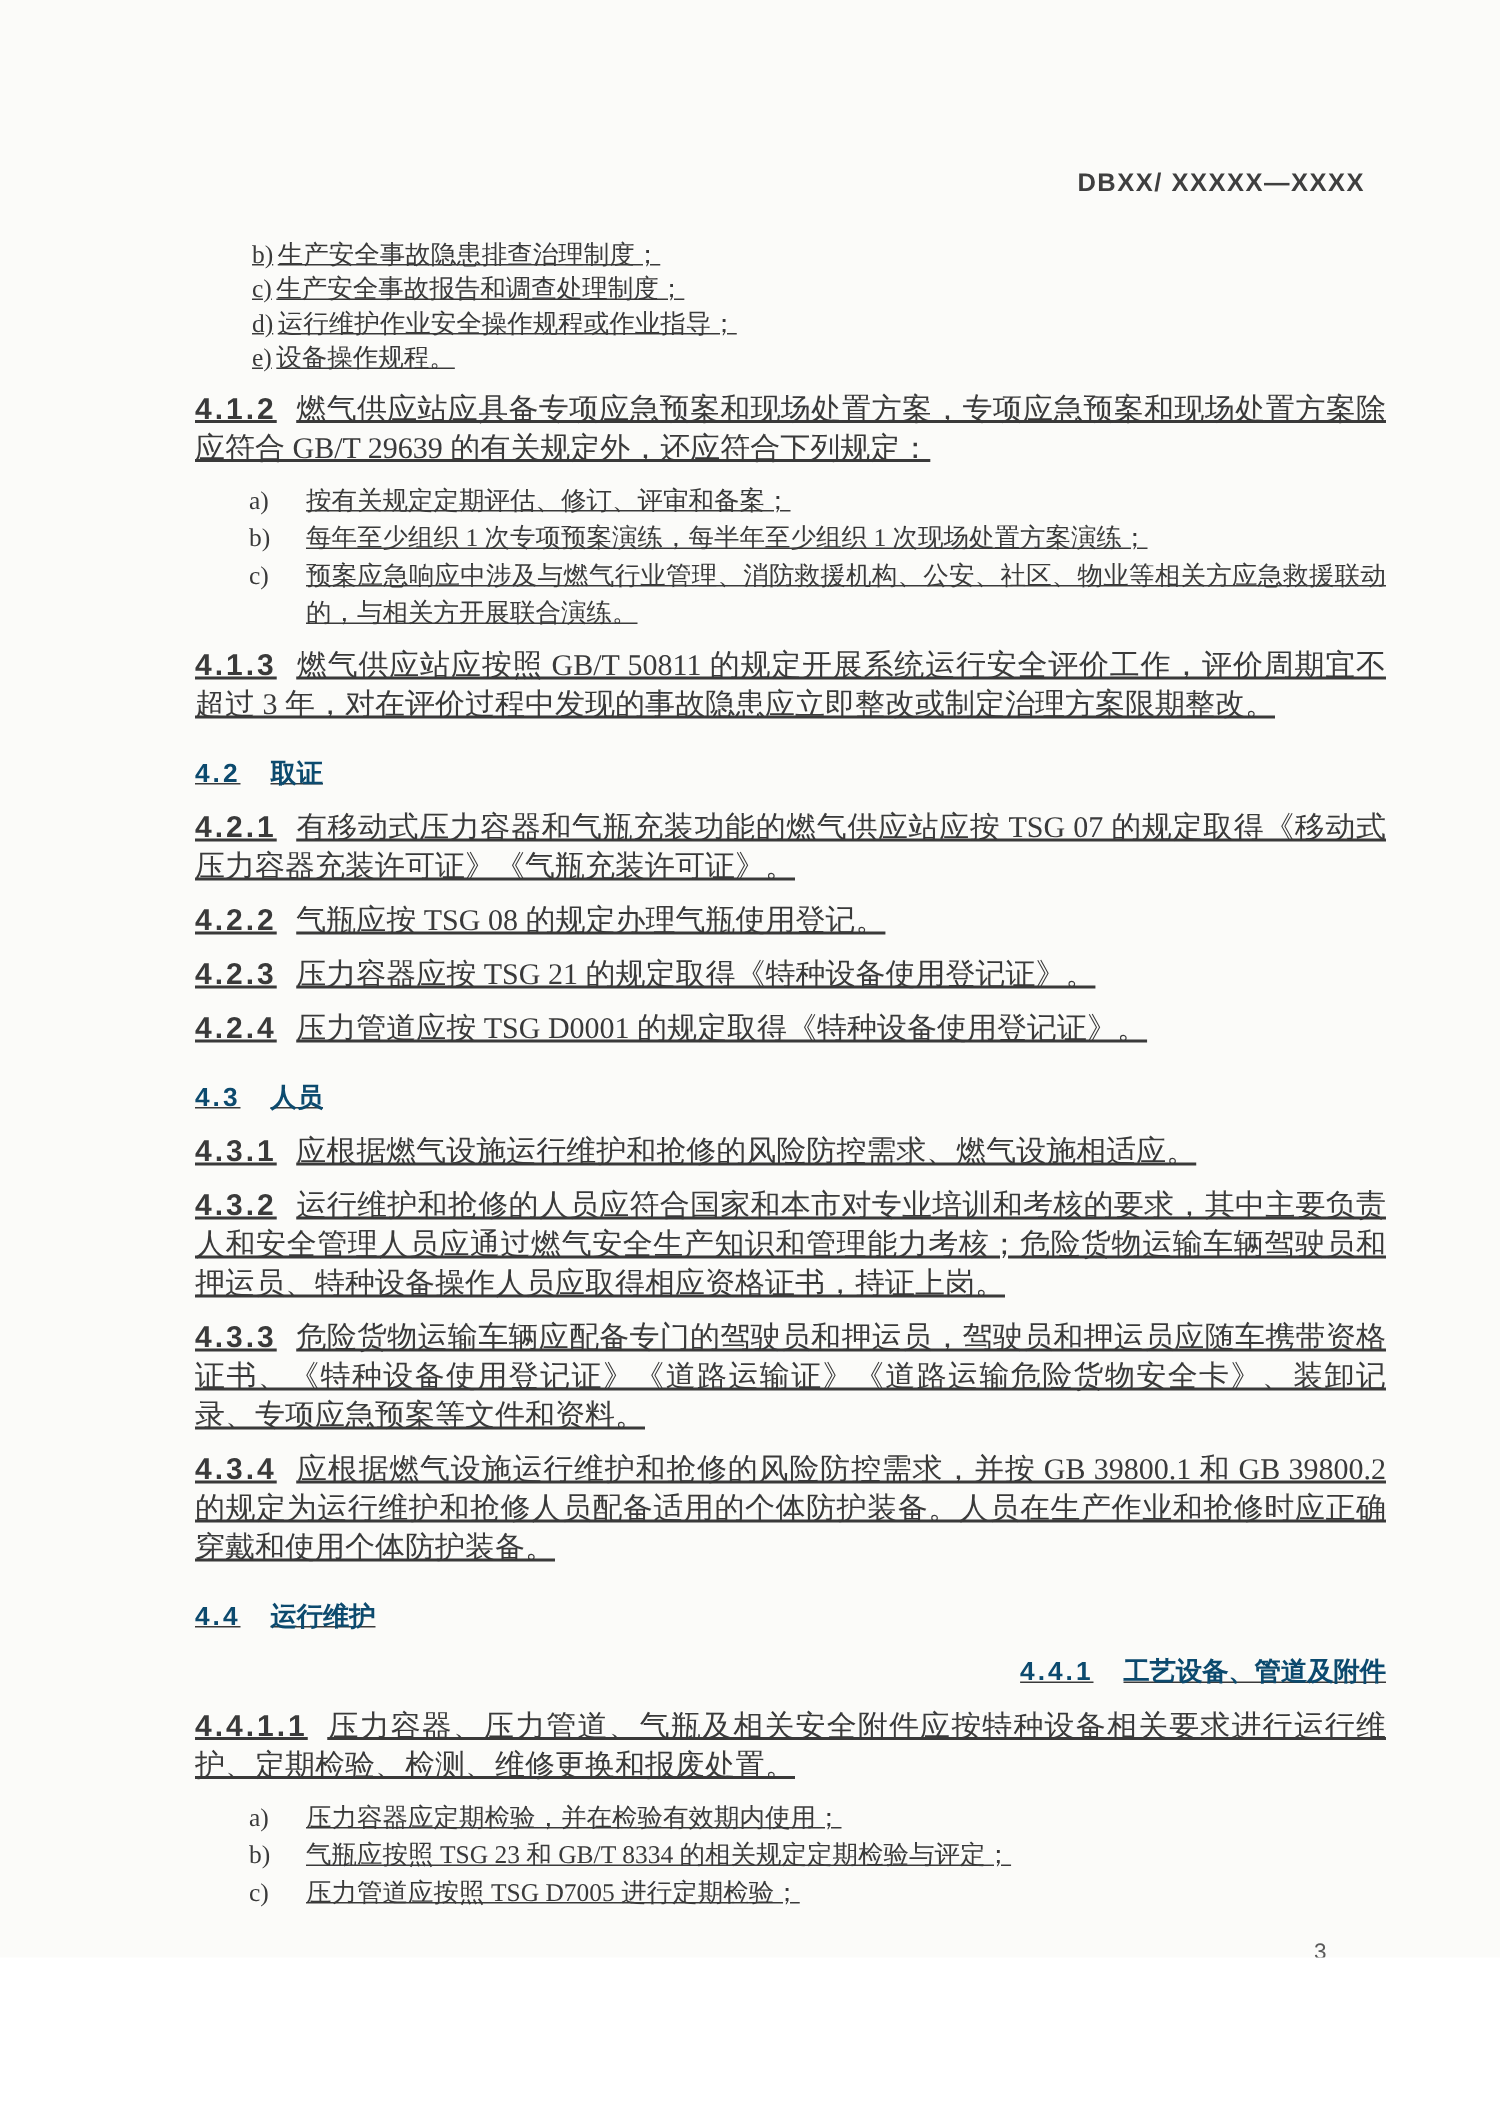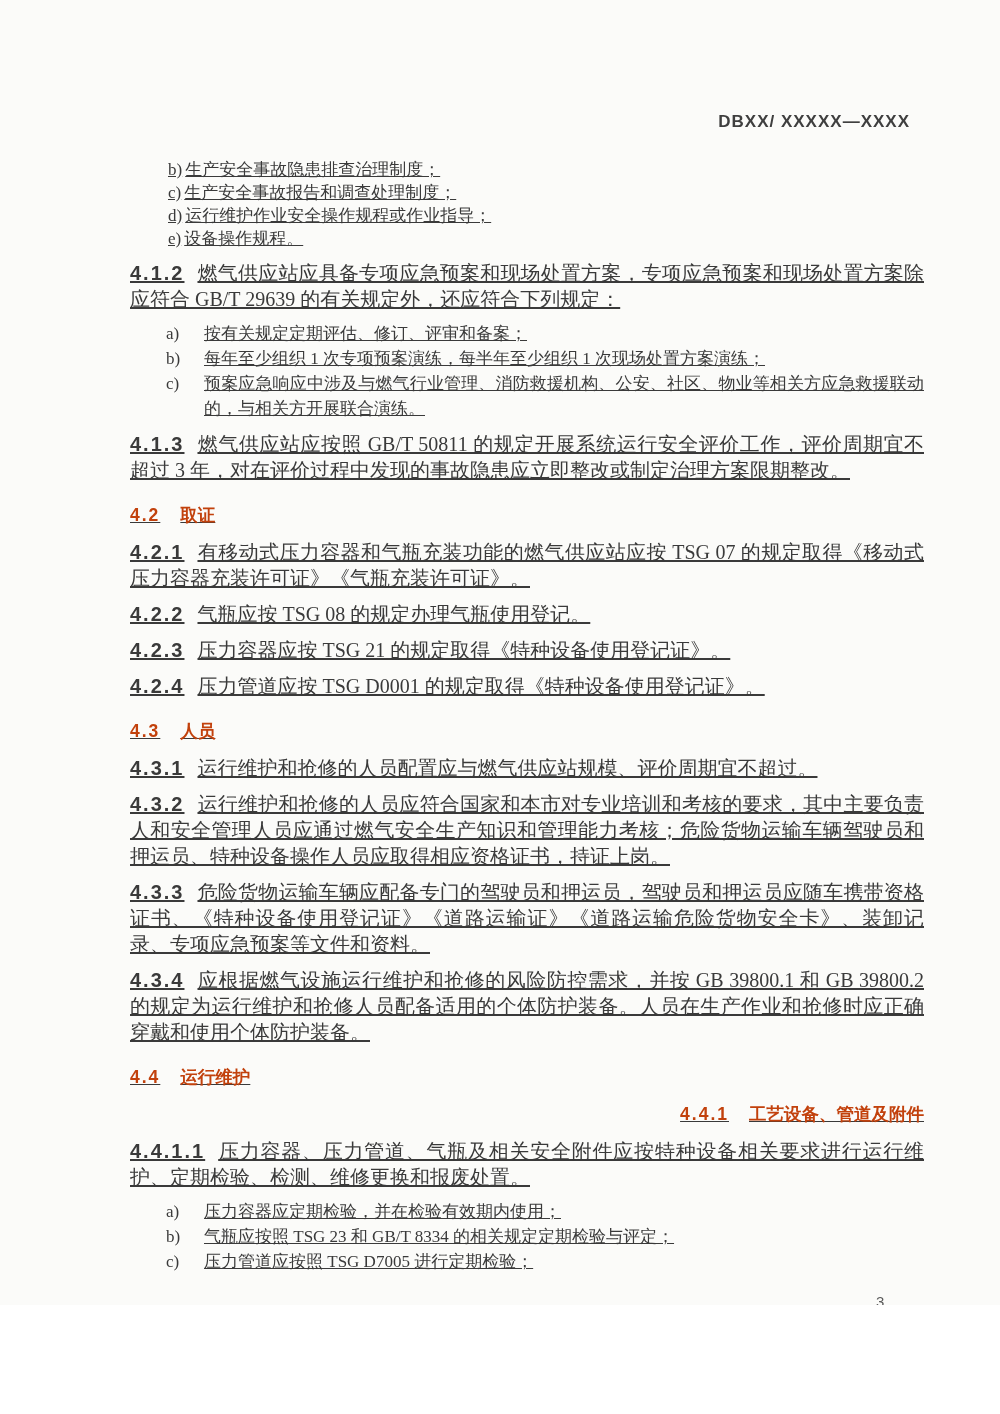--- a/index.html
+++ b/index.html
@@ -56,21 +56,21 @@
     margin-right:13px;
     white-space:nowrap;
   }
   
   .heading {
     margin-top:20px;
     font-family:"Liberation Sans","DejaVu Sans",sans-serif;
     font-weight:700;
     font-size:17.5px;
     line-height:24px;
-    color:#c2410c;
+    color:#0c4a6e;
   }
   .heading .num { letter-spacing:2px; margin-right:20px; }
   .heading + .heading { margin-top:13px;text-align:right; }
   .heading + .clause { margin-top:12px; }
   .content > :first-child { margin-top:0; }
   .page-number {
     position:absolute;
     left:876px;
     top:1293px;
     font-family:"Liberation Sans","DejaVu Sans",sans-serif;
@@ -97,21 +97,21 @@
         <div class="li"><span class="marker">b)</span><span class="li-text">每年至少组织 1 次专项预案演练，每半年至少组织 1 次现场处置方案演练；</span></div>
         <div class="li"><span class="marker">c)</span><span class="li-text">预案应急响应中涉及与燃气行业管理、消防救援机构、公安、社区、物业等相关方应急救援联动的，与相关方开展联合演练。</span></div>
       </div>
       <p class="clause"><span class="num">4.1.3</span><span class="txt">燃气供应站应按照 GB/T 50811 的规定开展系统运行安全评价工作，评价周期宜不超过 3 年，对在评价过程中发现的事故隐患应立即整改或制定治理方案限期整改。</span></p>
       <div class="heading"><span class="num">4.2</span><span class="title">取证</span></div>
       <p class="clause"><span class="num">4.2.1</span><span class="txt">有移动式压力容器和气瓶充装功能的燃气供应站应按 TSG 07 的规定取得《移动式压力容器充装许可证》《气瓶充装许可证》。</span></p>
       <p class="clause"><span class="num">4.2.2</span><span class="txt">气瓶应按 TSG 08 的规定办理气瓶使用登记。</span></p>
       <p class="clause"><span class="num">4.2.3</span><span class="txt">压力容器应按 TSG 21 的规定取得《特种设备使用登记证》。</span></p>
       <p class="clause"><span class="num">4.2.4</span><span class="txt">压力管道应按 TSG D0001 的规定取得《特种设备使用登记证》。</span></p>
       <div class="heading"><span class="num">4.3</span><span class="title">人员</span></div>
-      <p class="clause"><span class="num">4.3.1</span><span class="txt">运行维护和抢修的人员配置应与燃气供应站规模、评价周期宜不超过。</span></p>
+      <p class="clause"><span class="num">4.3.1</span><span class="txt">应根据燃气设施运行维护和抢修的风险防控需求、燃气设施相适应。</span></p>
       <p class="clause"><span class="num">4.3.2</span><span class="txt">运行维护和抢修的人员应符合国家和本市对专业培训和考核的要求，其中主要负责人和安全管理人员应通过燃气安全生产知识和管理能力考核；危险货物运输车辆驾驶员和押运员、特种设备操作人员应取得相应资格证书，持证上岗。</span></p>
       <p class="clause"><span class="num">4.3.3</span><span class="txt">危险货物运输车辆应配备专门的驾驶员和押运员，驾驶员和押运员应随车携带资格证书、《特种设备使用登记证》《道路运输证》《道路运输危险货物安全卡》、装卸记录、专项应急预案等文件和资料。</span></p>
       <p class="clause"><span class="num">4.3.4</span><span class="txt">应根据燃气设施运行维护和抢修的风险防控需求，并按 GB 39800.1 和 GB 39800.2 的规定为运行维护和抢修人员配备适用的个体防护装备。人员在生产作业和抢修时应正确穿戴和使用个体防护装备。</span></p>
       <div class="heading"><span class="num">4.4</span><span class="title">运行维护</span></div>
       <div class="heading"><span class="num">4.4.1</span><span class="title">工艺设备、管道及附件</span></div>
       <p class="clause"><span class="num">4.4.1.1</span><span class="txt">压力容器、压力管道、气瓶及相关安全附件应按特种设备相关要求进行运行维护、定期检验、检测、维修更换和报废处置。</span></p>
       <div class="letter-list spaced">
         <div class="li"><span class="marker">a)</span><span class="li-text">压力容器应定期检验，并在检验有效期内使用；</span></div>
         <div class="li"><span class="marker">b)</span><span class="li-text">气瓶应按照 TSG 23 和 GB/T 8334 的相关规定定期检验与评定；</span></div>
         <div class="li"><span class="marker">c)</span><span class="li-text">压力管道应按照 TSG D7005 进行定期检验；</span></div>

